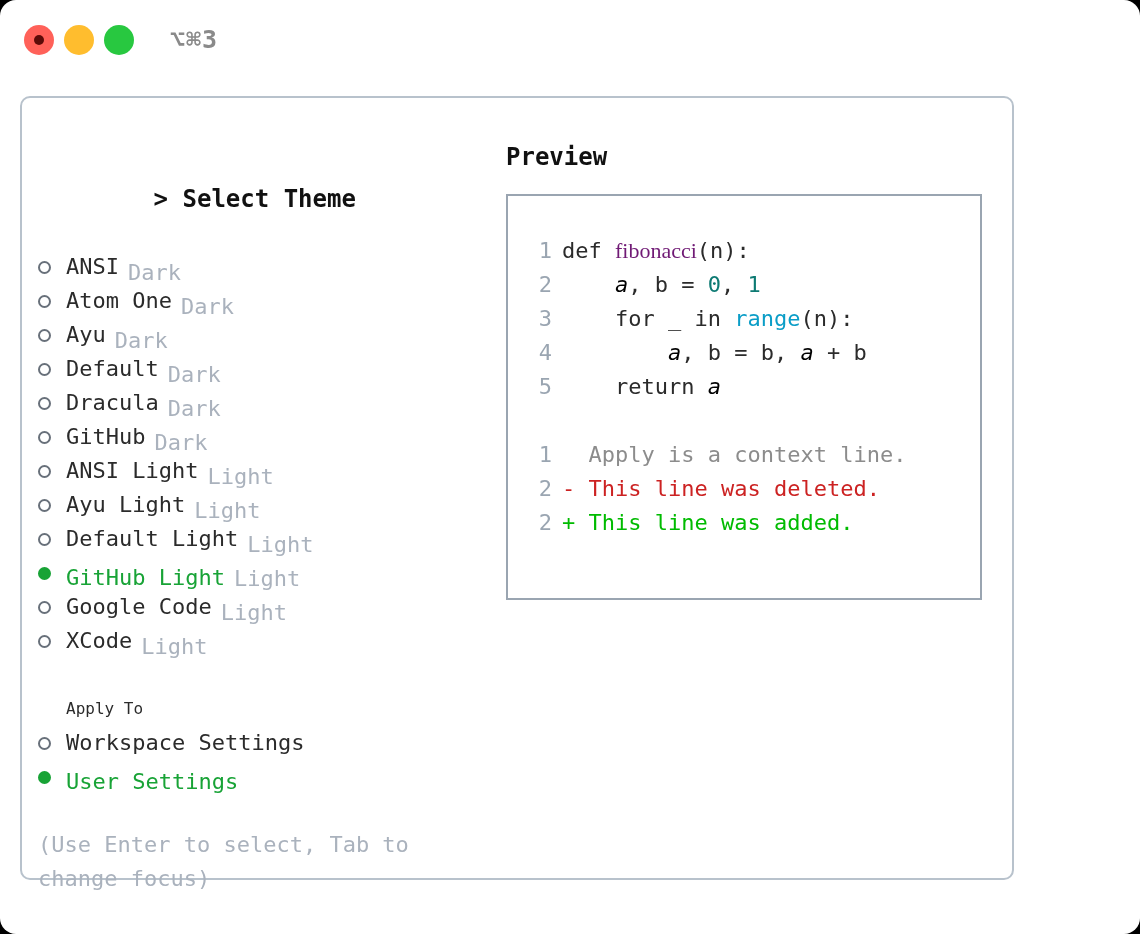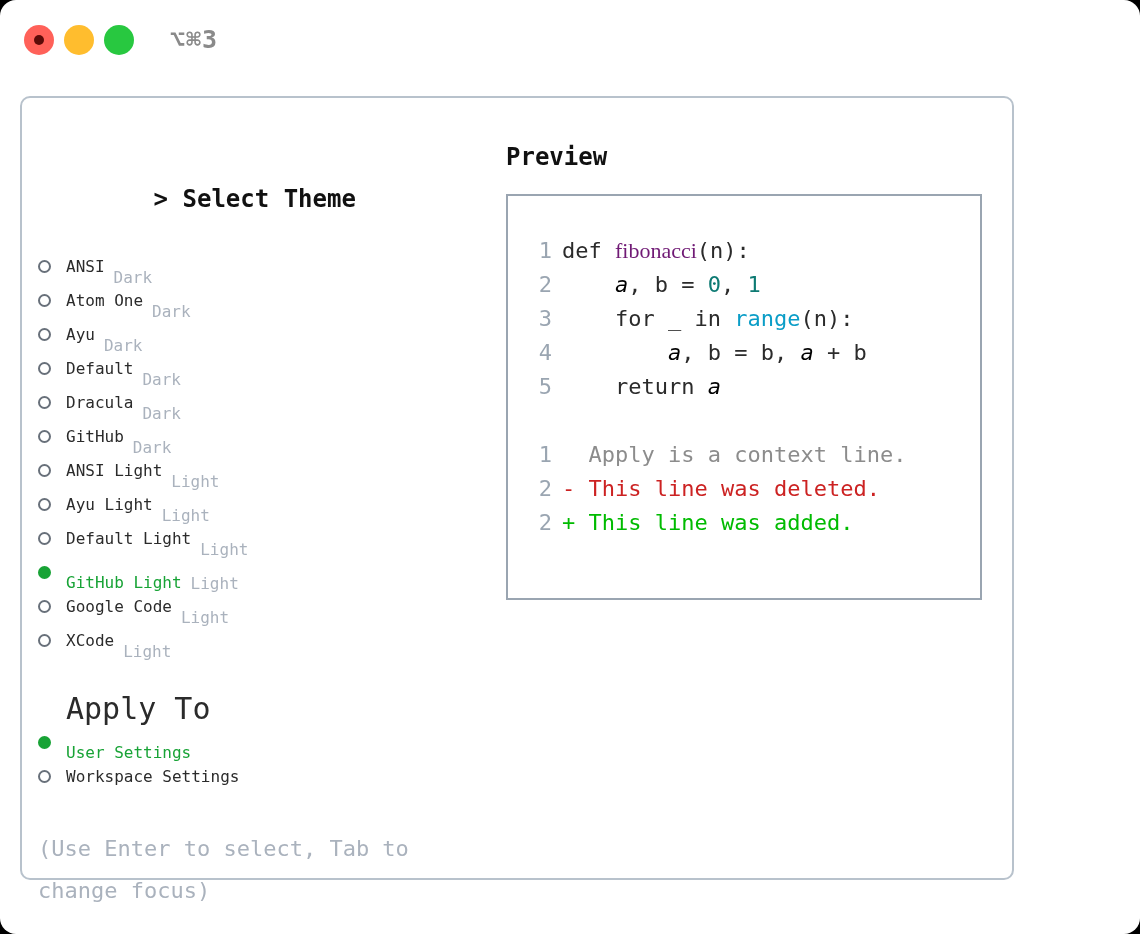--- a/index.html
+++ b/index.html
@@ -93,23 +93,23 @@
   
   .section-header {
     font-size: 24px;
     font-weight: bold;
     color: #111111;
     line-height: 34px;
     white-space: pre;
   }
   .list-row {
     display: flex;
-    align-items: flex-start;
+    align-items: center;
     height: 34px;
-    font-size: 16px;
+    font-size: 22px;
     line-height: 34px;
     white-space: pre;
   }
   .marker {
     display: inline-block;
     width: 28px;
     flex: 0 0 28px;
     text-align: left;
     position: relative;
   }
@@ -132,30 +132,30 @@
   .row-label.selected { color: #18a336; margin-top: 10px; }
   .row-tag {
     color: #aab2bd;
     margin-left: 9px;
     margin-top: 11px;
   }
   .subsection {
     margin-top: 34px;
   }
   .subsection-title {
-    font-size: 30px;
+    font-size: 16px;
     color: #2b2b2b;
     line-height: 34px;
     padding-left: 28px;
     white-space: pre;
   }
   #hint {
     margin-top: 34px;
     font-size: 22px;
-    line-height: 42px;
+    line-height: 34px;
     color: #aab2bd;
     width: 400px;
     white-space: normal;
   }
 
   
   #preview-title {
     font-size: 24px;
     font-weight: bold;
     color: #111111;
@@ -228,22 +228,22 @@
           <div class="list-row"><span class="marker"><span class="radio"></span></span><span class="row-label">Ayu Light</span><span class="row-tag">Light</span></div>
           <div class="list-row"><span class="marker"><span class="radio"></span></span><span class="row-label">Default Light</span><span class="row-tag">Light</span></div>
           <div class="list-row"><span class="marker"><span class="radio filled"></span></span><span class="row-label selected">GitHub Light</span><span class="row-tag">Light</span></div>
           <div class="list-row"><span class="marker"><span class="radio"></span></span><span class="row-label">Google Code</span><span class="row-tag">Light</span></div>
           <div class="list-row"><span class="marker"><span class="radio"></span></span><span class="row-label">XCode</span><span class="row-tag">Light</span></div>
         </div>
 
       <div class="subsection">
         <div class="subsection-title">Apply To</div>
         <div id="apply-list">
+            <div class="list-row"><span class="marker"><span class="radio"></span></span><span class="row-label">Workspace Settings</span></div>
             <div class="list-row"><span class="marker"><span class="radio filled"></span></span><span class="row-label selected">User Settings</span></div>
-            <div class="list-row"><span class="marker"><span class="radio"></span></span><span class="row-label">Workspace Settings</span></div>
           </div>
       </div>
 
       <div id="hint">(Use Enter to select, Tab to change focus)</div>
 
     </div>
 
     <div id="right-col">
       <div id="preview-title">Preview</div>
       <div id="preview-box">

